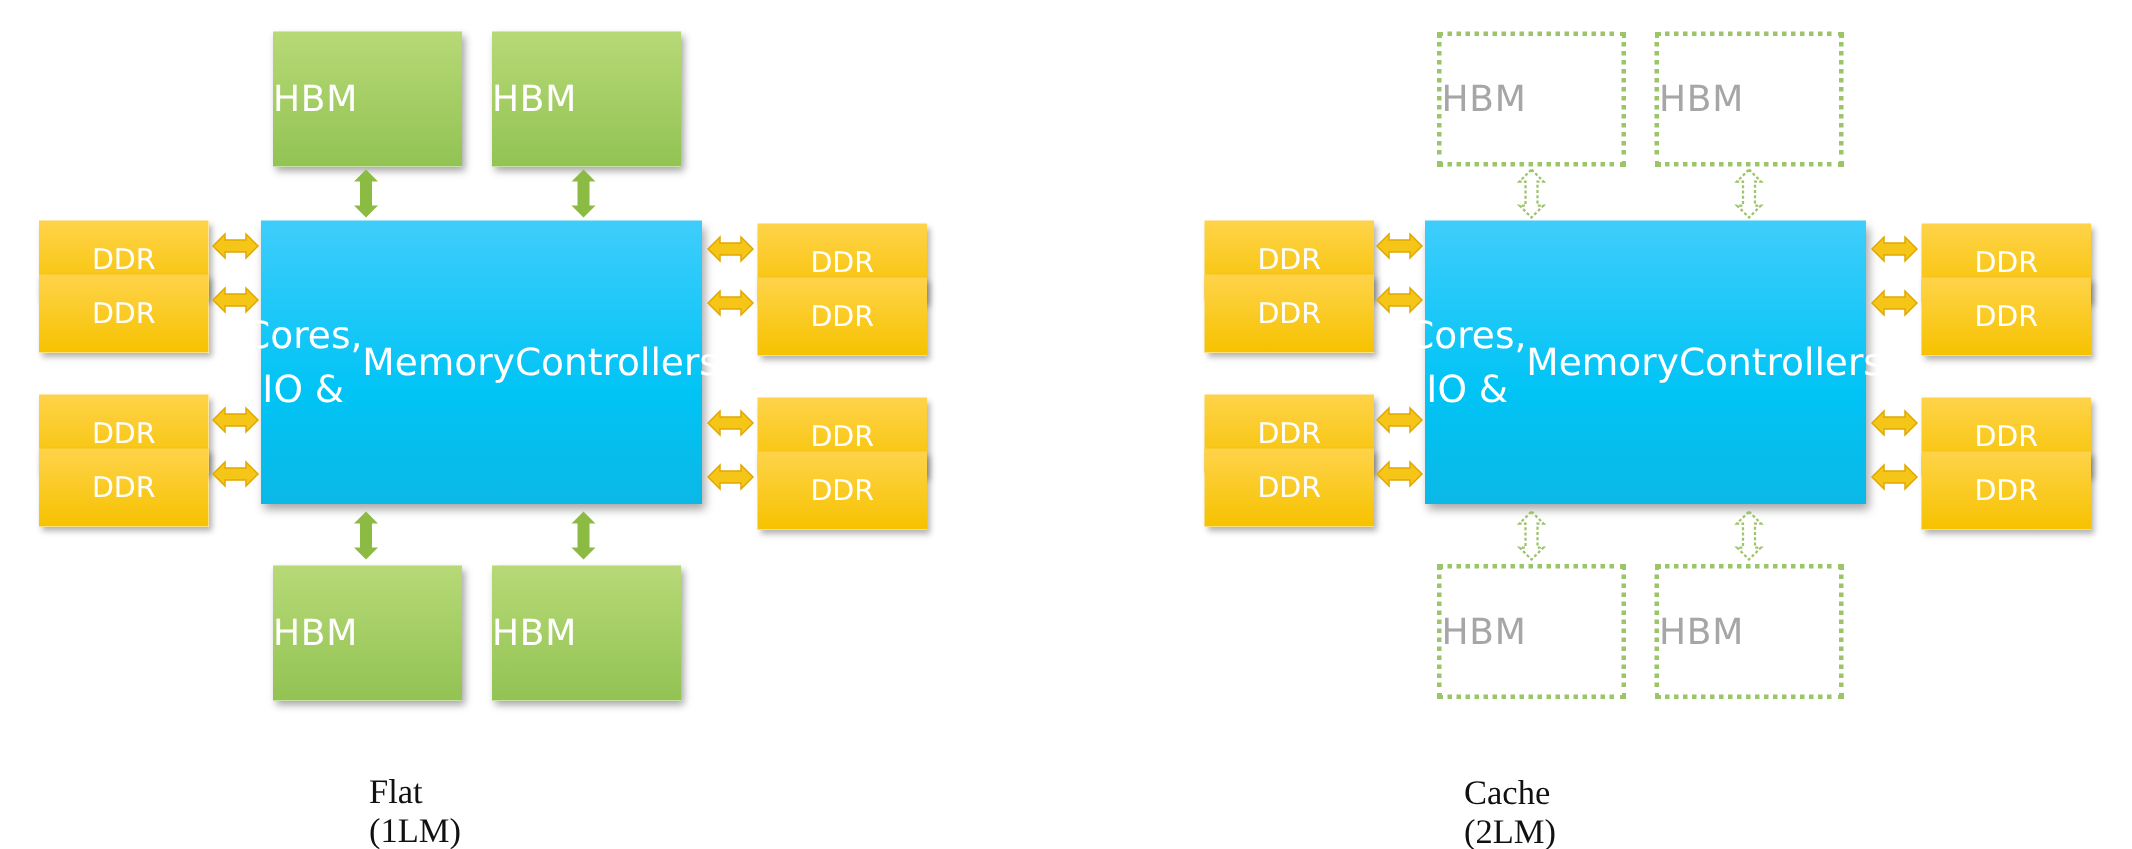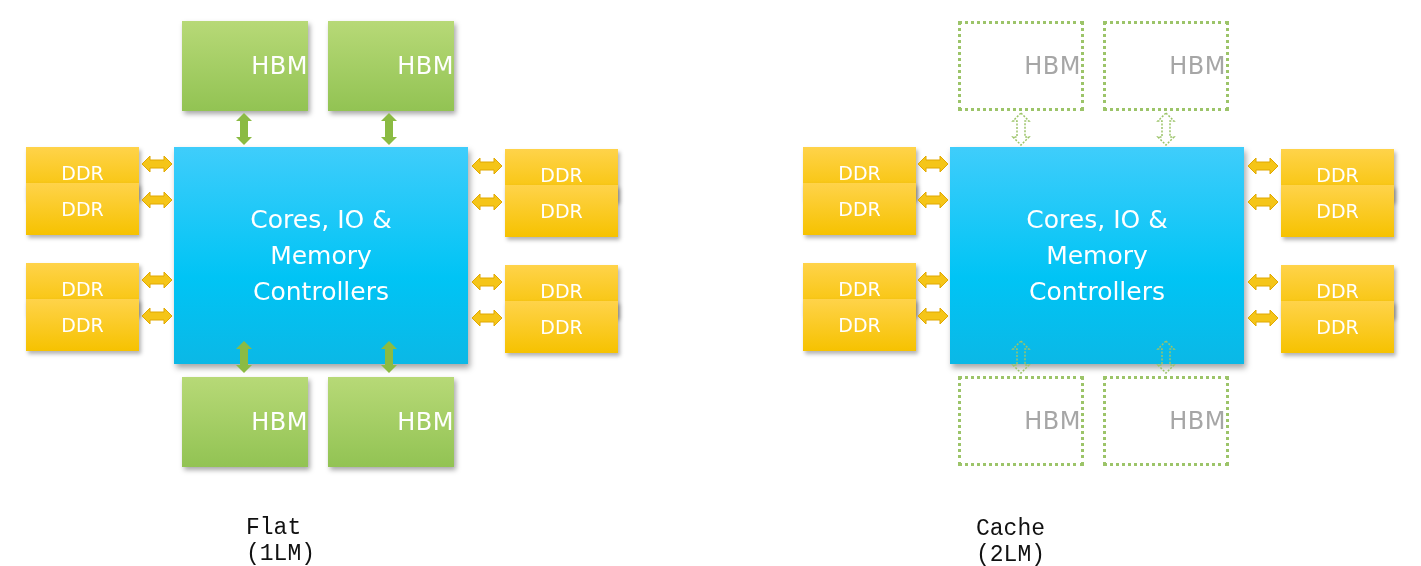--- a/index.html
+++ b/index.html
@@ -1,24 +1,24 @@
 <!DOCTYPE html>
 <html><head>
 <meta charset="utf-8">
 <style>
   html, body { margin:0; padding:0; background:#ffffff; }
   body { width:1421px; height:566px; position:relative; overflow:hidden; font-family:"DejaVu Sans", sans-serif; }
   .diagram { position:absolute; top:0; height:566px; }
-  .hbm { position:absolute; width:126px; height:90px; display:flex; align-items:center; justify-content:flex-end; font-size:24px; letter-spacing:0.5px; box-sizing:border-box;padding-left:15px; }
+  .hbm { position:absolute; width:126px; height:90px; display:flex; align-items:center; justify-content:flex-start; font-size:24px; letter-spacing:0.5px; box-sizing:border-box; }
   .hbm.solid { background:linear-gradient(#b7d977,#92c353); color:#ffffff; box-shadow:2px 3px 5px rgba(0,0,0,0.35); }
   .hbm.dashed { background:#ffffff; color:#a6a6a6; border:3px dotted #9cc469; }
-  .core { position:absolute; width:294px; height:217px; background:linear-gradient(#3fcdfb,#00c4f5 60%,#0bb8e6); color:#ffffff; display:flex; flex-direction:column; align-items:center; justify-content:center; font-size:25px; line-height:36px; box-shadow:2px 4px 6px rgba(0,0,0,0.35); text-align:right; }
+  .core { position:absolute; width:294px; height:189px; background:linear-gradient(#3fcdfb,#00c4f5 60%,#0bb8e6); color:#ffffff; display:flex; align-items:center; justify-content:center; font-size:25px; line-height:36px; box-shadow:2px 4px 6px rgba(0,0,0,0.35); text-align:center; }
   .ddr { position:absolute; width:113px; height:52px; background:linear-gradient(#ffd34a,#f6c200); color:#ffffff; display:flex; align-items:center; justify-content:center; font-size:19px; box-shadow:2px 3px 4px rgba(0,0,0,0.3); }
   .harrow, .varrow { position:absolute; }
-  .caption { position:absolute; font-family:Liberation Mono, monospace; font-size:23px; color:#111; }
+  .caption { position:absolute; font-family:Liberation Serif, serif; font-size:23px; color:#111; }
 </style>
 </head>
 <body>
 
 <div class="diagram">
   <div class="hbm solid" style="left:182px;top:21px;">
       <span>HBM</span>
     </div>
   <div class="hbm solid" style="left:328px;top:21px;">
       <span>HBM</span>

